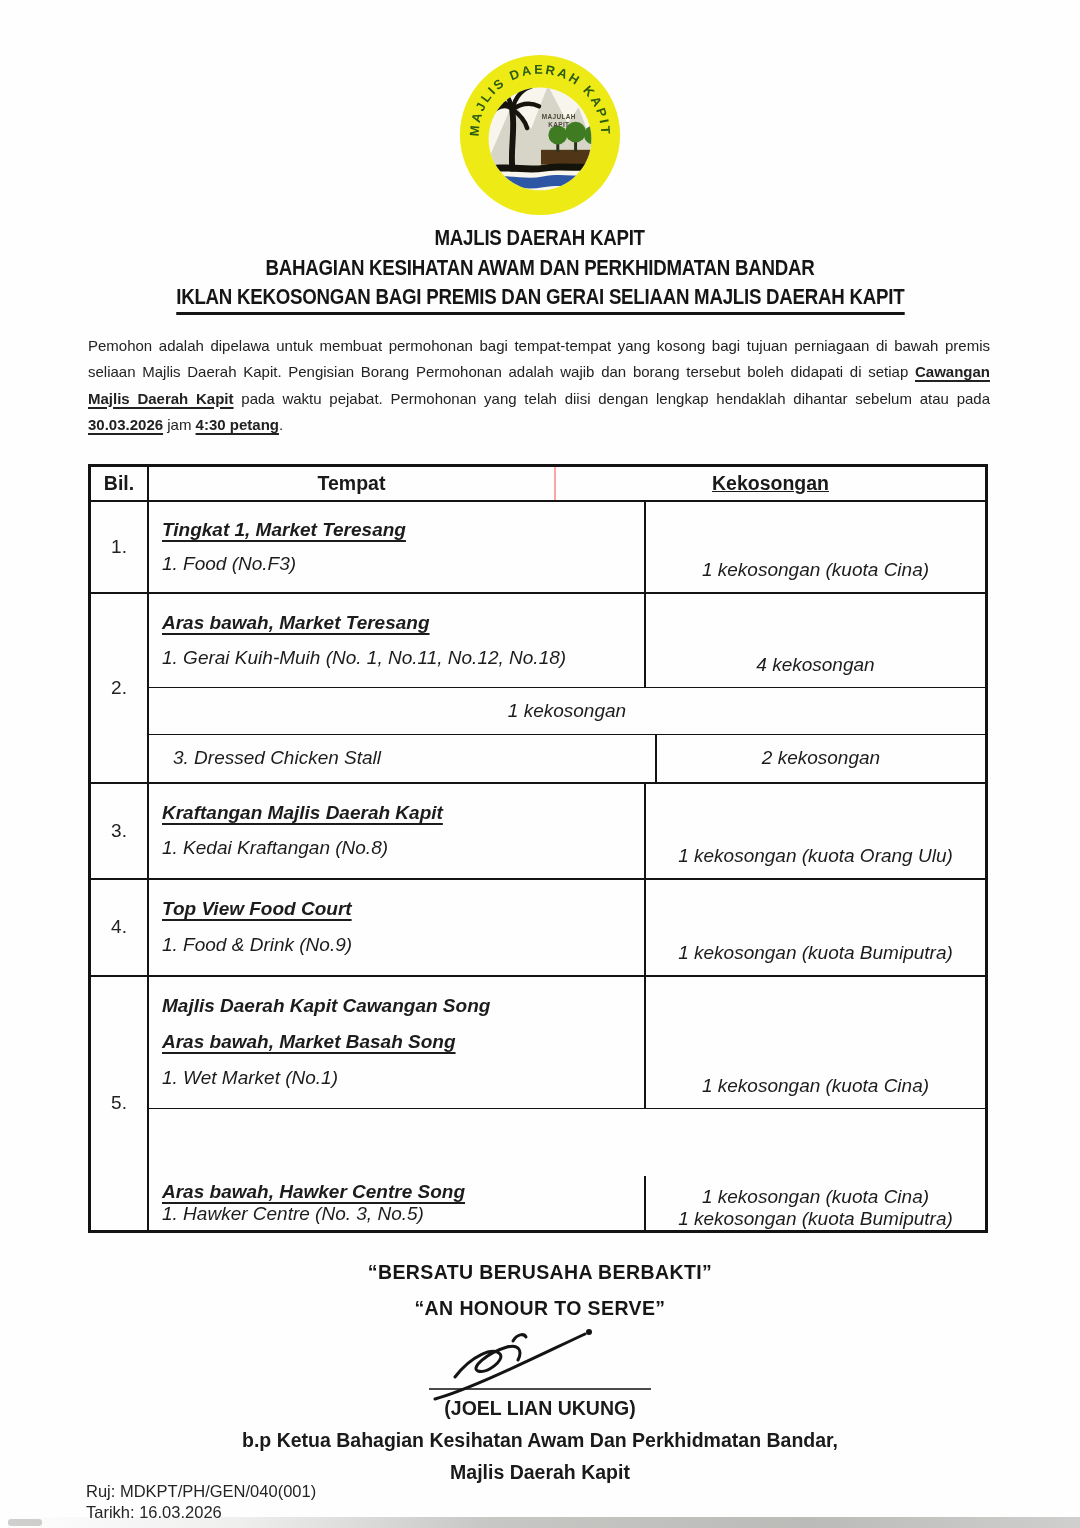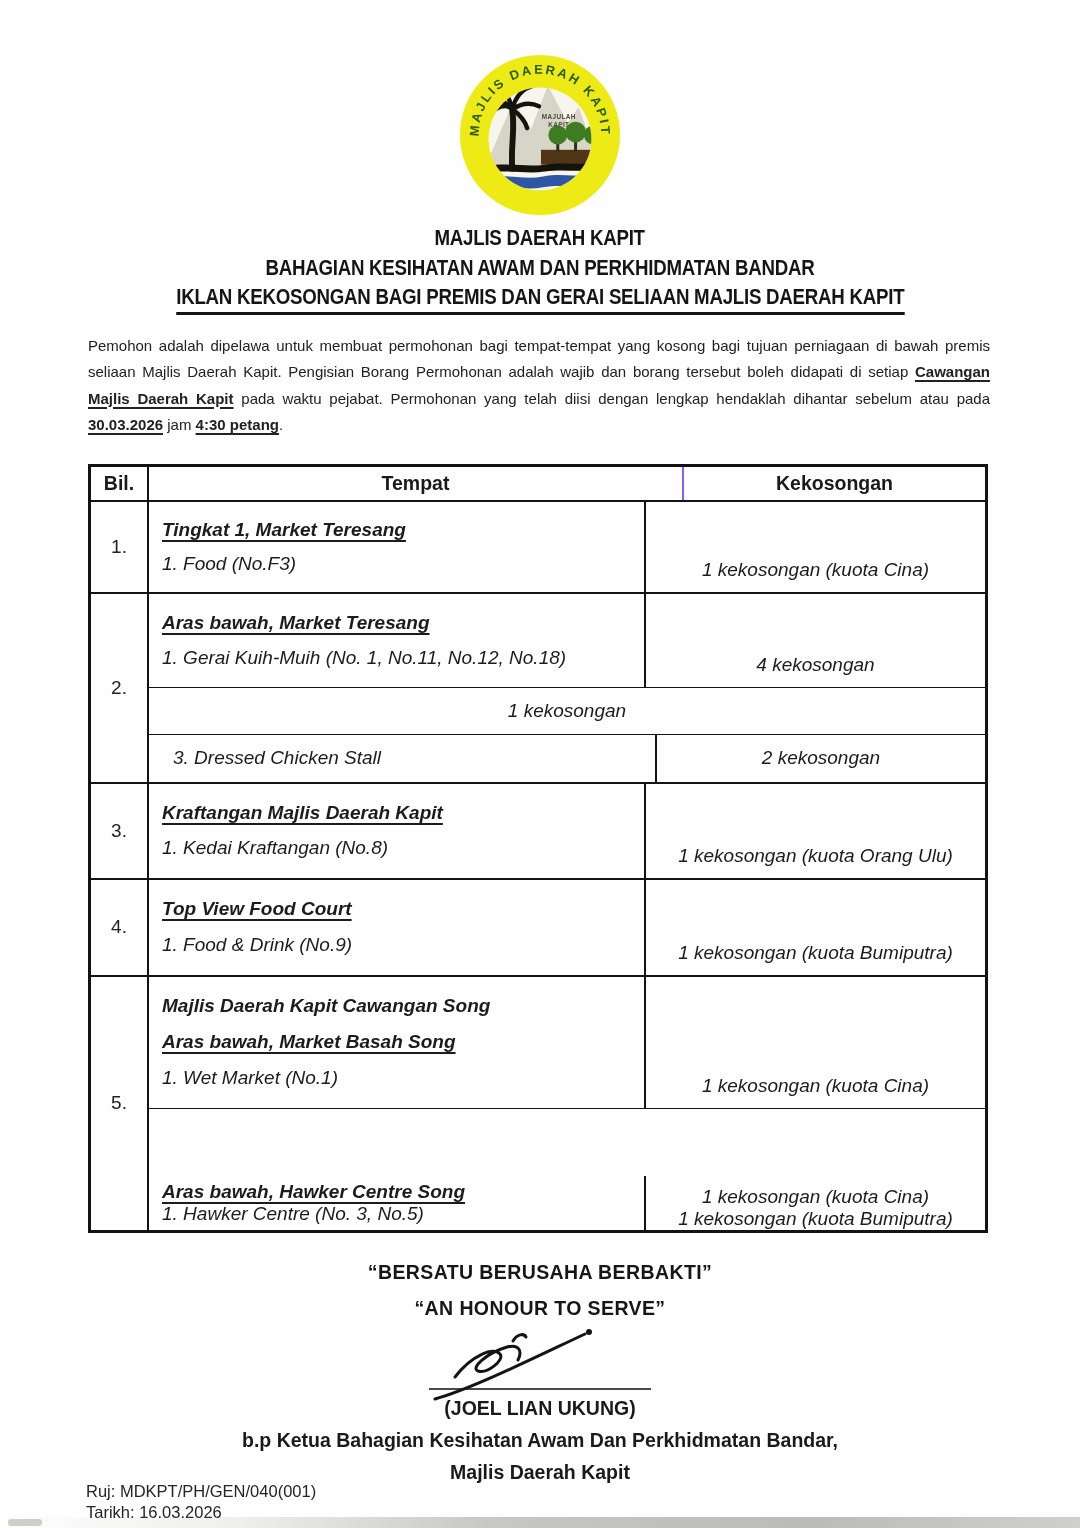--- a/index.html
+++ b/index.html
@@ -37,22 +37,22 @@
 
   
   .vacancy-table {
     margin:25px 0 0 88px; width:900px;
     border:3px solid #131313; box-sizing:border-box;
     font-size:19px;
   }
   .thead { display:flex; border-bottom:2.5px solid #131313; height:33px; font-weight:bold; font-size:19.5px; }
   .th { display:flex; align-items:center; justify-content:center; box-sizing:border-box; }
   .th-bil { width:58px; border-right:2px solid #131313; }
-  .th-tempat { width:535px; border-right:2px solid #8b5cf6; }
-  .th-kek { flex:1; }
+  .th-tempat { width:407px; border-right:2px solid #fca5a5; }
+  .th-kek { flex:1;text-decoration:underline; }
 
   .row-group { display:flex; }
   .row-group + .row-group { border-top:2.5px solid #131313; }
   .bil-cell {
     width:58px; border-right:2px solid #131313; box-sizing:border-box;
     display:flex; align-items:center; justify-content:center; color:#222;
   }
   .subrows { flex:1; display:flex; flex-direction:column;font-style:italic; }
   .subrow { display:flex; box-sizing:border-box; }
   .subrow + .subrow { border-top:1.5px solid #131313; }

